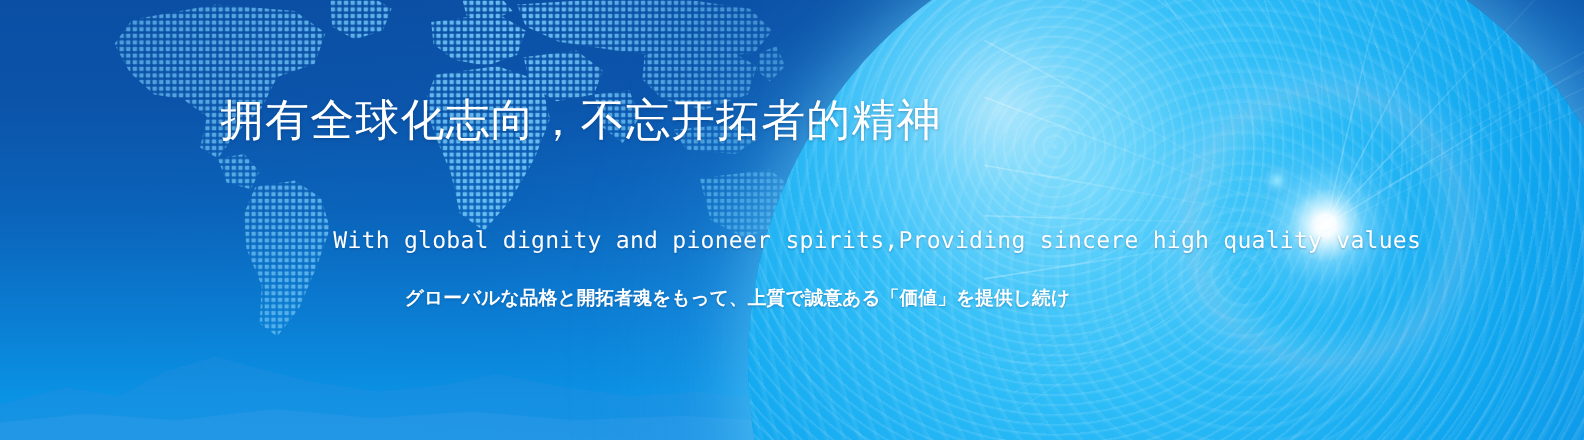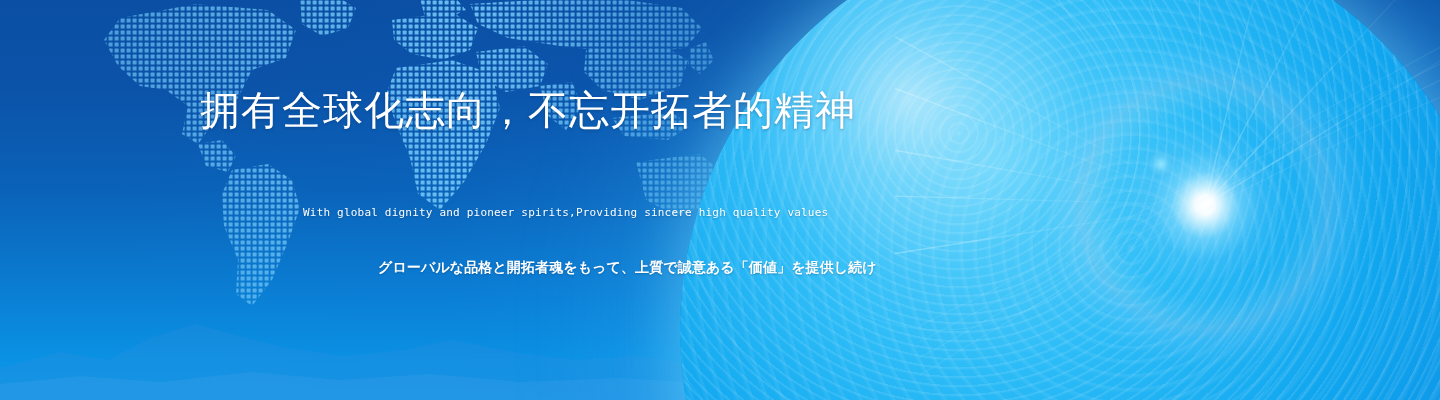--- a/index.html
+++ b/index.html
@@ -225,33 +225,33 @@
   }
   .headline-1 { left:200px; top:90px; }
   .headline-2 { left:368px; top:137px; }
 
   .subline-en {
     position:absolute;
     left:303px; top:206px;
     color:#ffffff;
     font-family:"DejaVu Sans Mono", "Liberation Mono", monospace;
     font-weight:400;
-    font-size:11px;
+    font-size:21px;
     letter-spacing:0.2px;
     white-space:nowrap;
     text-shadow:0 1px 2px rgba(4,40,86,0.30);
   }
 
   .subline-ja {
     position:absolute;
-    left:378px; top:259px;
+    left:368px; top:259px;
     color:#ffffff;
     font-family:"DejaVu Sans", "Liberation Sans", sans-serif;
     font-weight:700;
-    font-size:14px;
+    font-size:17px;
     letter-spacing:0.1px;
     white-space:nowrap;
     text-shadow:0 1px 2px rgba(4,40,86,0.30);
   }
 </style>
 </head>
 <body>
 
 <div class="banner">
 

